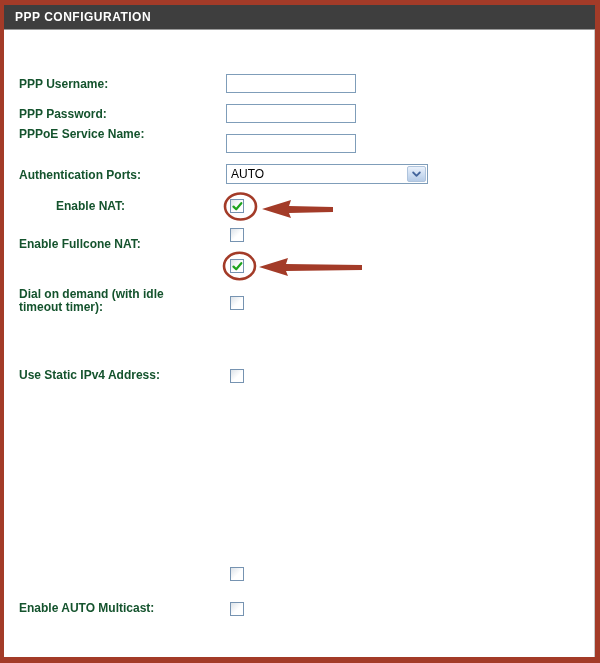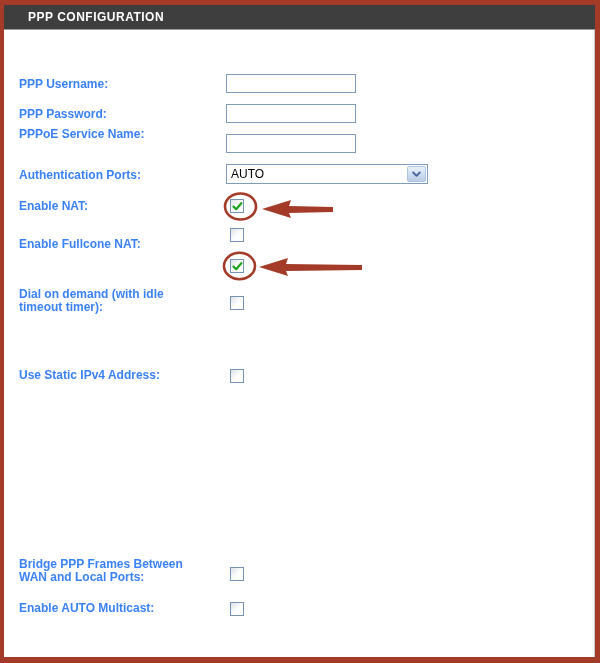--- a/index.html
+++ b/index.html
@@ -19,30 +19,30 @@
   .header {
     position: absolute;
     top: 0; left: 0; right: 0;
     height: 24px;
     background: #3E3E3E;
     border-bottom: 1px solid #9a9a9a;
     color: #ffffff;
     font-size: 12px;
     font-weight: bold;
     line-height: 24px;
-    padding-left: 24px;
+    padding-left: 11px;
     letter-spacing: 0.5px;
   }
   .lbl {
     position: absolute;
     left: 15px;
     width: 190px;
     font-size: 12px;
     font-weight: bold;
-    color: #3b82f6;
+    color: #14532d;
     line-height: 13px;
   }
   .txt {
     position: absolute;
     width: 130px;
     height: 19px;
     box-sizing: border-box;
     border: 1px solid #7F9DB9;
     background: #ffffff;
     font-family: "Liberation Sans", sans-serif;
@@ -113,21 +113,21 @@
   <div class="lbl" style="top:164px;">Authentication Ports:</div>
   <div class="xp-select" style="left:222px; top:159px;">
     <span class="sel-text">AUTO</span>
     <span class="sel-btn">
       <svg width="9" height="7" viewBox="0 0 9 7">
           <path d="M1.2 1.5 L4.5 4.8 L7.8 1.5" fill="none" stroke="#44659C" stroke-width="1.8" stroke-linecap="round" stroke-linejoin="round"></path>
         </svg>
     </span>
   </div>
 
-  <div class="lbl" style="top:195px;">Enable NAT:</div>
+  <div class="lbl" style="top:195px;margin-left:37px;">Enable NAT:</div>
   <div class="checkbox checked" style="left:226px; top:194px;">
     <svg class="tick" width="11" height="11" viewBox="0 0 11 11">
         <path d="M1.5 5.6 L4.2 8.3 L9.3 2.2"></path>
       </svg>
   </div>
 
   <div class="lbl" style="top:225px;margin-top:8px;">Enable Fullcone NAT:</div>
   <div class="checkbox" style="left:226px; top:223px;">
     
   </div>
@@ -141,21 +141,20 @@
   <div class="lbl" style="top:283px;">Dial on demand (with idle timeout timer):</div>
   <div class="checkbox" style="left:226px; top:291px;">
     
   </div>
 
   <div class="lbl" style="top:364px;">Use Static IPv4 Address:</div>
   <div class="checkbox" style="left:226px; top:364px;">
     
   </div>
 
-  <div class="lbl" style="top:553px;">Bridge PPP Frames Between WAN and Local Ports:</div>
   <div class="checkbox" style="left:226px; top:562px;">
     
   </div>
 
   <div class="lbl" style="top:597px;">Enable AUTO Multicast:</div>
   <div class="checkbox" style="left:226px; top:597px;">
     
   </div>
 
   <svg class="overlay" style="left:218px; top:186px;" width="38" height="32">

